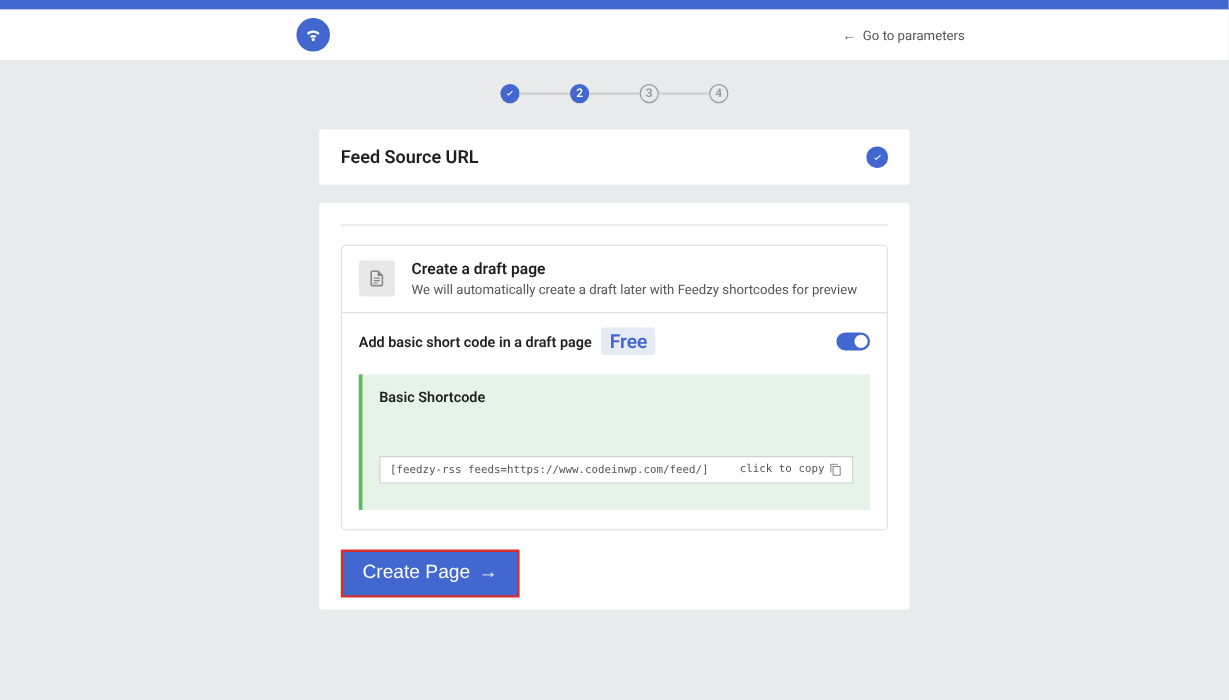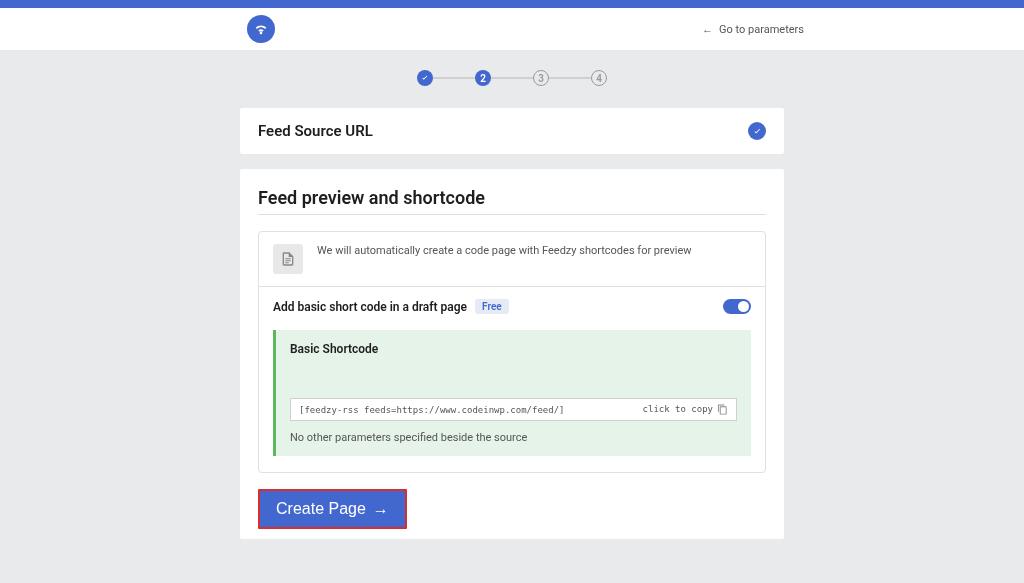--- a/index.html
+++ b/index.html
@@ -61,21 +61,21 @@
     }
     .step-complete { background: #4268cf; color: #fff; }
     .step-active { background: #4268cf; color: #fff; }
     .step-inactive { background: transparent; border: 1.5px solid #999; color: #999; }
     .step-line {
       width: 42px;
       height: 1.5px;
       background: #d0d0d0;
     }
     .main {
-      width: 544px;
+      width: 492px;
       margin: 0 auto;
     }
     .card {
       background: #fff;
       border-radius: 2px;
       margin-bottom: 15px;
     }
     .card-feedsource {
       padding: 14px 18px;
       display: flex;
@@ -157,21 +157,21 @@
       gap: 8px;
     }
     .sc-title {
       font-size: 12px;
       font-weight: 600;
       color: #1e1e1e;
     }
     .free-badge {
       background: #e5eaf5;
       color: #4268cf;
-      font-size: 10px;
+      font-size: 16px;
       font-weight: 600;
       padding: 2px 7px;
       border-radius: 3px;
     }
     .toggle {
       width: 28px;
       height: 15px;
       background: #4268cf;
       border-radius: 8px;
       position: relative;
@@ -277,32 +277,32 @@
   <div class="card card-feedsource">
     <h3>Feed Source URL</h3>
     <div class="check-badge">
       <svg width="11" height="11" viewBox="0 0 24 24">
           <path d="M9 16.2l-3.5-3.5 1.4-1.4L9 13.4l7.1-7.1 1.4 1.4z" fill="#fff"></path>
         </svg>
     </div>
   </div>
 
   <div class="card card-preview">
-    <h2>Feed preview and shortcode</h2>
     <hr class="hr">
 
     <div class="draft-box">
       <div class="draft-header">
         <div class="file-icon">
           <svg width="16" height="16" viewBox="0 0 24 24" fill="#888">
             <path d="M14 2H6c-1.1 0-2 .9-2 2v16c0 1.1.9 2 2 2h12c1.1 0 2-.9 2-2V8l-6-6zM6 20V4h7v5h5v11H6zm2-6h8v1.5H8V14zm0-3h8v1.5H8V11zm0 6h5v1.5H8V17z"></path>
           </svg>
         </div>
         <div>
-          <div class="draft-desc">We will automatically create a code page with Feedzy shortcodes for preview</div>
+          <div class="draft-title">Create a draft page</div>
+          <div class="draft-desc">We will automatically create a draft later with Feedzy shortcodes for preview</div>
         </div>
       </div>
 
       <div class="shortcode-section">
         <div class="sc-header">
           <div class="sc-header-left">
             <span class="sc-title">Add basic short code in a draft page</span>
             <span class="free-badge">Free</span>
           </div>
           <div class="toggle"></div>
@@ -312,21 +312,20 @@
           <div class="basic-sc-title">Basic Shortcode</div>
           <div class="code-row">
             <span>[feedzy-rss feeds=https://www.codeinwp.com/feed/]</span>
             <span class="copy-text">
               <span>click to copy</span>
               <svg width="11" height="11" viewBox="0 0 24 24" fill="#888">
                 <path d="M16 1H4c-1.1 0-2 .9-2 2v14h2V3h12V1zm3 4H8c-1.1 0-2 .9-2 2v14c0 1.1.9 2 2 2h11c1.1 0 2-.9 2-2V7c0-1.1-.9-2-2-2zm0 16H8V7h11v14z"></path>
               </svg>
             </span>
           </div>
-          <div class="no-params">No other parameters specified beside the source</div>
         </div>
       </div>
     </div>
 
     <button class="create-btn">
       <span>Create Page</span>
       <span>→</span>
     </button>
   </div>
 

